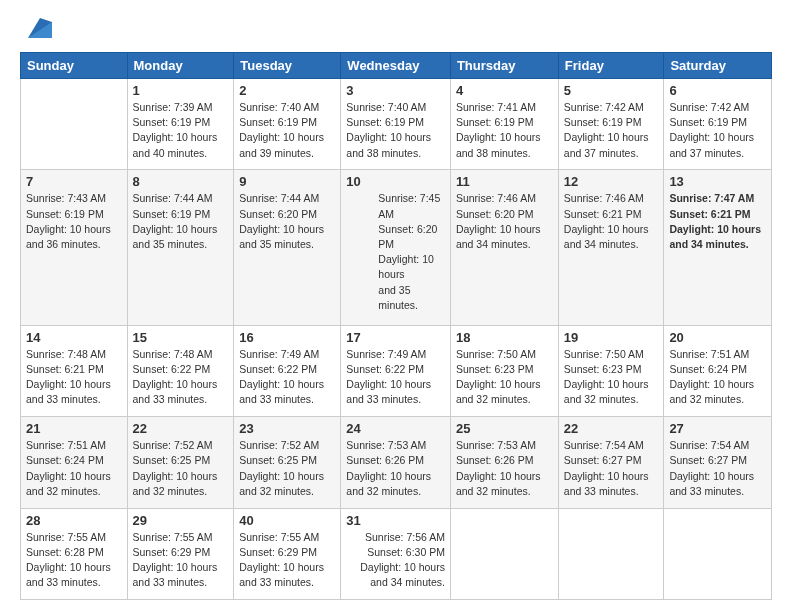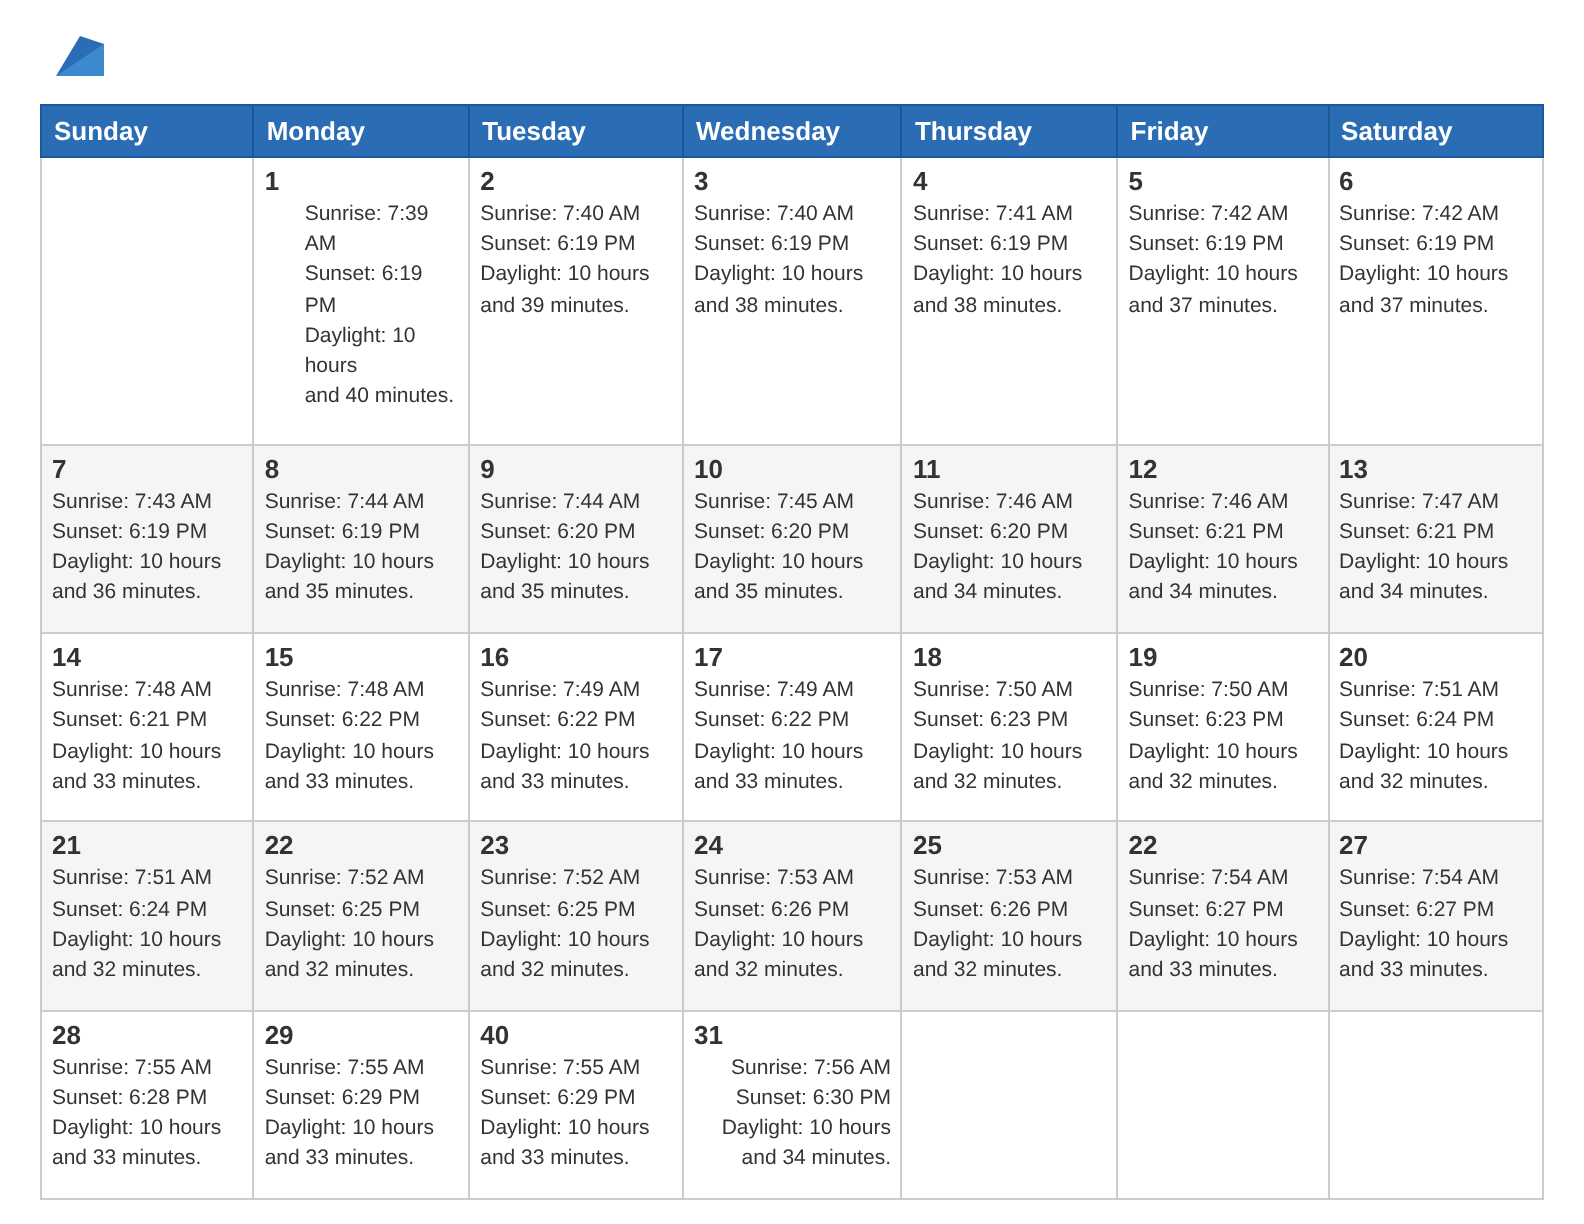--- a/index.html
+++ b/index.html
@@ -135,21 +135,21 @@
           <th>Thursday</th>
           <th>Friday</th>
           <th>Saturday</th>
         </tr>
     </thead>
     <tbody id="calendar-body">
     <tr>
           <td class="empty"></td>
           <td>
             <span class="day-number">1</span>
-            <div class="day-info" style="white-space: pre-line; margin-left: 20px;">Sunrise: 7:39 AM
+            <div class="day-info" style="white-space: pre-line;">Sunrise: 7:39 AM
 Sunset: 6:19 PM
 Daylight: 10 hours
 and 40 minutes.</div>
           </td>
           <td>
             <span class="day-number">2</span>
             <div class="day-info" style="white-space: pre-line;">Sunrise: 7:40 AM
 Sunset: 6:19 PM
 Daylight: 10 hours
 and 39 minutes.</div>
@@ -200,42 +200,42 @@
           </td>
           <td>
             <span class="day-number">9</span>
             <div class="day-info" style="white-space: pre-line;">Sunrise: 7:44 AM
 Sunset: 6:20 PM
 Daylight: 10 hours
 and 35 minutes.</div>
           </td>
           <td>
             <span class="day-number">10</span>
-            <div class="day-info" style="white-space: pre-line;">Sunrise: 7:45 AM
+            <div class="day-info" style="white-space: pre-line; margin-left: 32px;">Sunrise: 7:45 AM
 Sunset: 6:20 PM
 Daylight: 10 hours
 and 35 minutes.</div>
           </td>
           <td>
             <span class="day-number">11</span>
             <div class="day-info" style="white-space: pre-line;">Sunrise: 7:46 AM
 Sunset: 6:20 PM
 Daylight: 10 hours
 and 34 minutes.</div>
           </td>
           <td>
             <span class="day-number">12</span>
             <div class="day-info" style="white-space: pre-line;">Sunrise: 7:46 AM
 Sunset: 6:21 PM
 Daylight: 10 hours
 and 34 minutes.</div>
           </td>
           <td>
             <span class="day-number">13</span>
-            <div class="day-info" style="white-space: pre-line;">Sunrise: 7:47 AM
+            <div class="day-info" style="white-space: pre-line; font-weight: bold;">Sunrise: 7:47 AM
 Sunset: 6:21 PM
 Daylight: 10 hours
 and 34 minutes.</div>
           </td>
         </tr>
         <tr>
           <td>
             <span class="day-number">14</span>
             <div class="day-info" style="white-space: pre-line;">Sunrise: 7:48 AM
 Sunset: 6:21 PM

